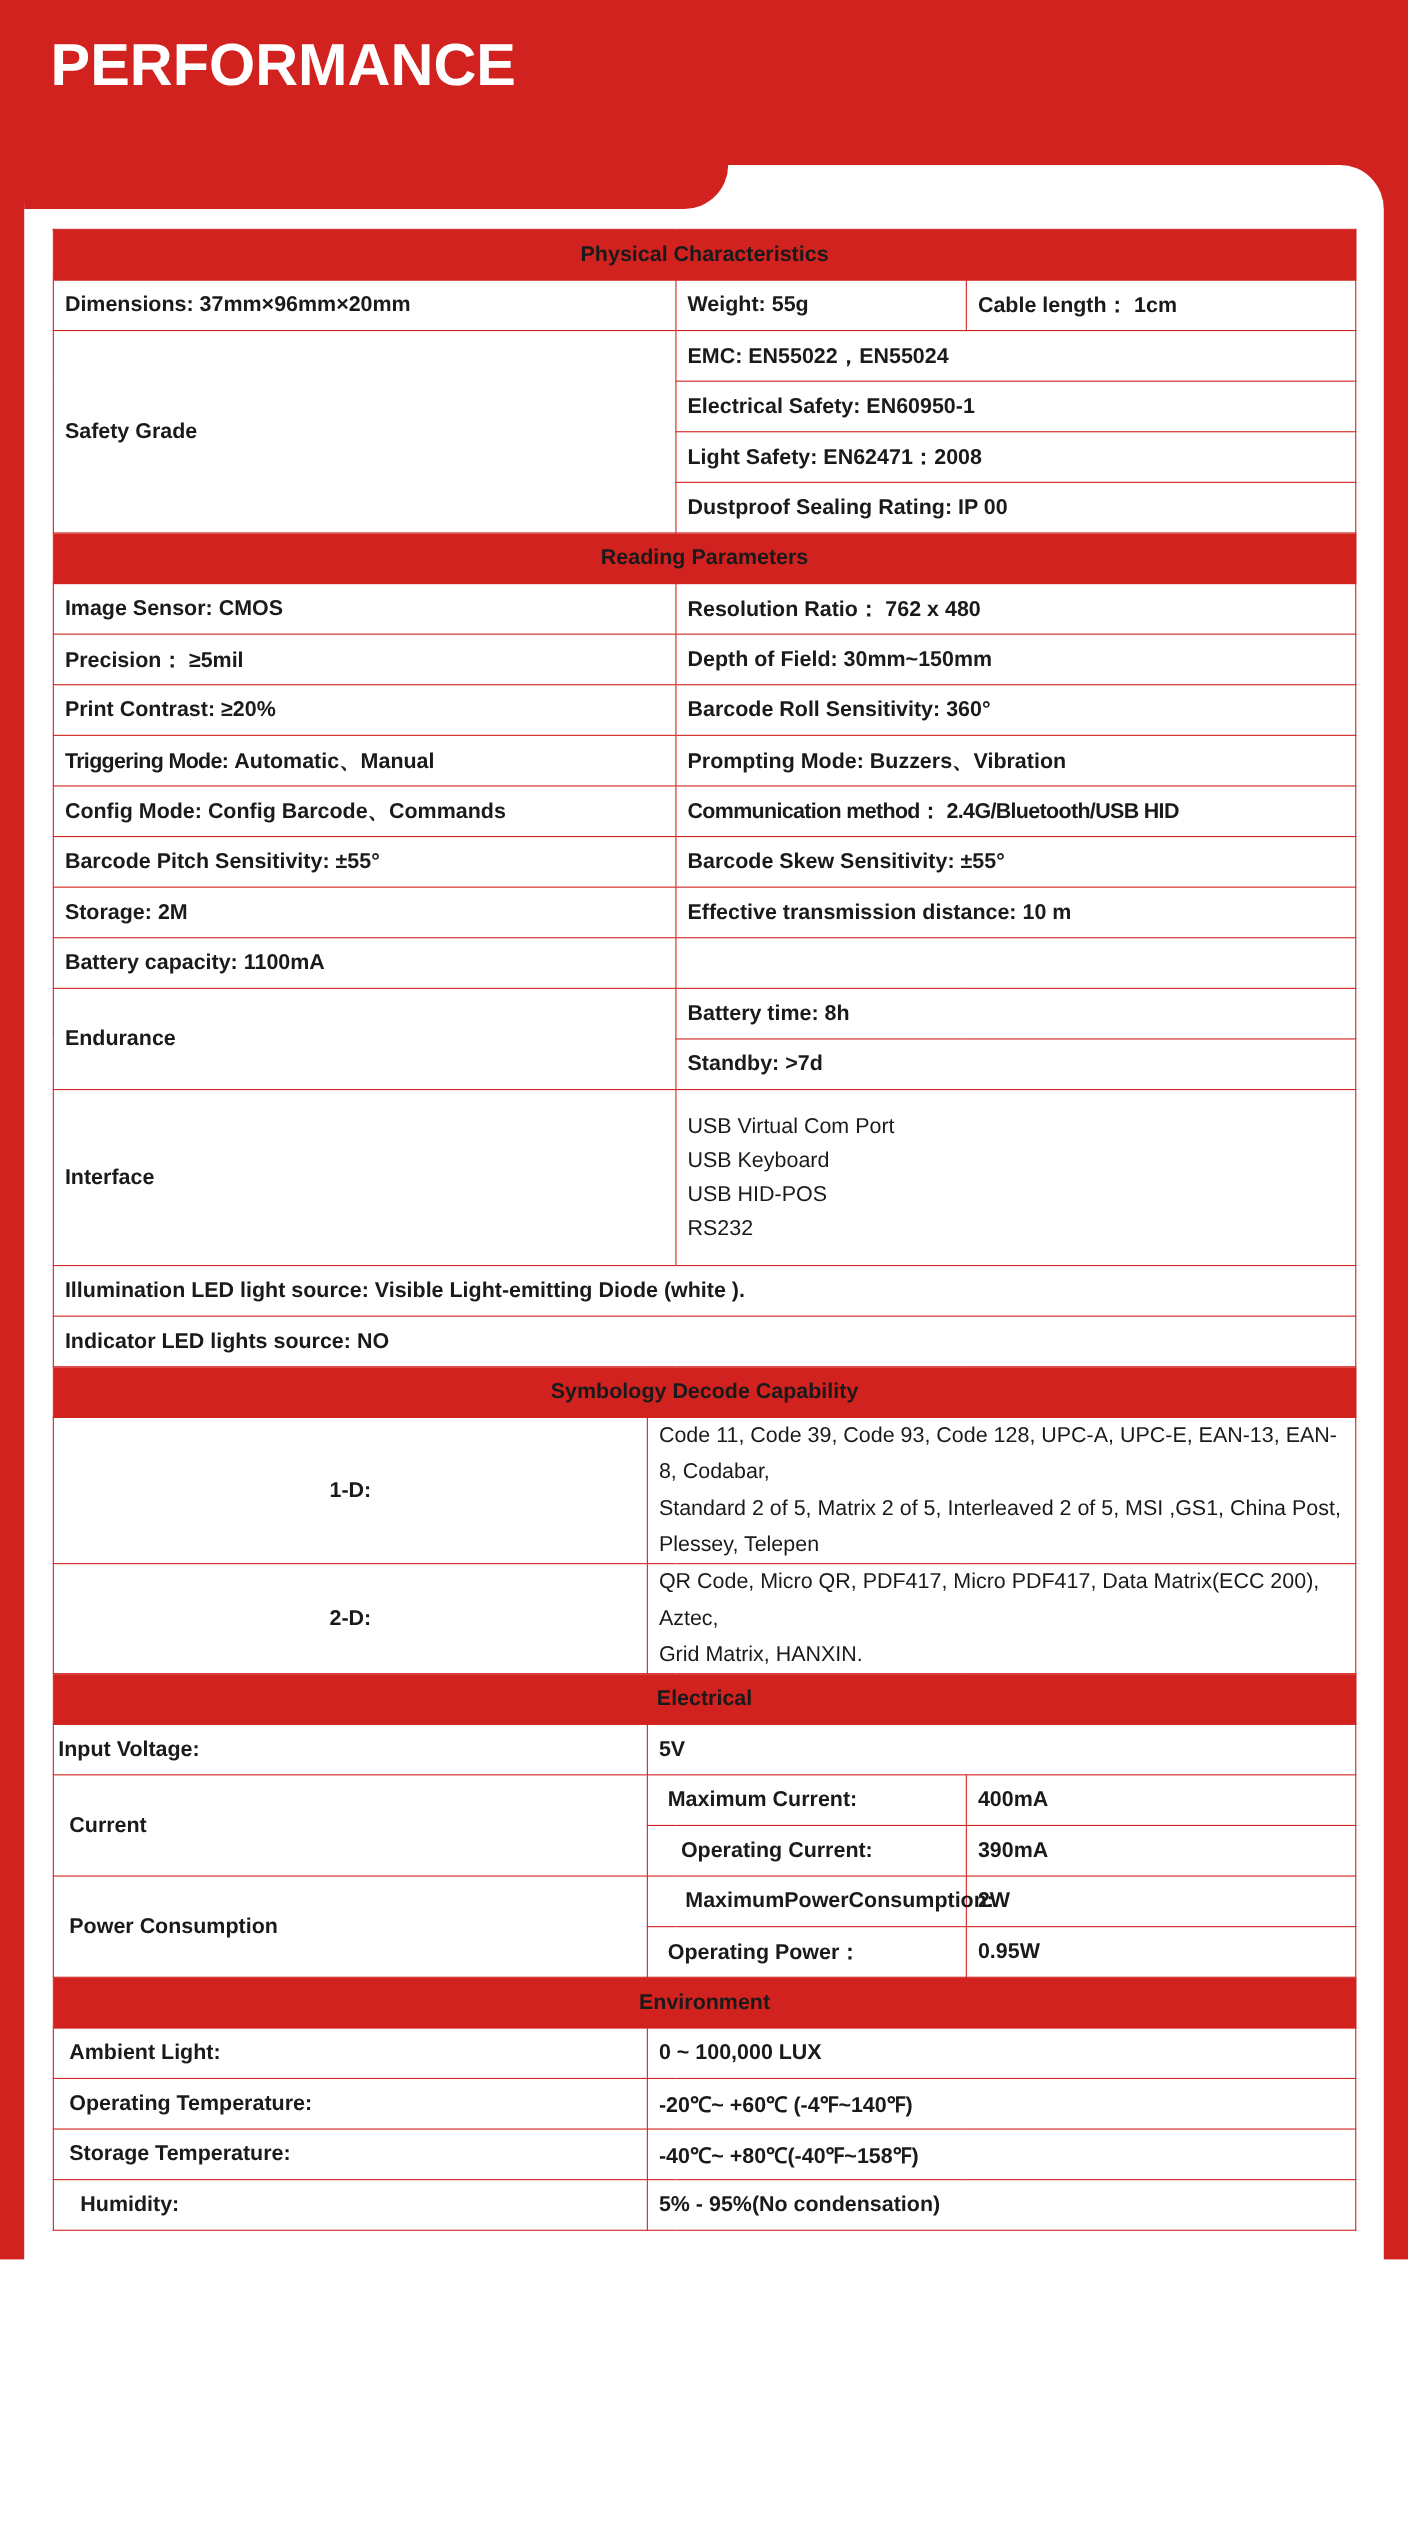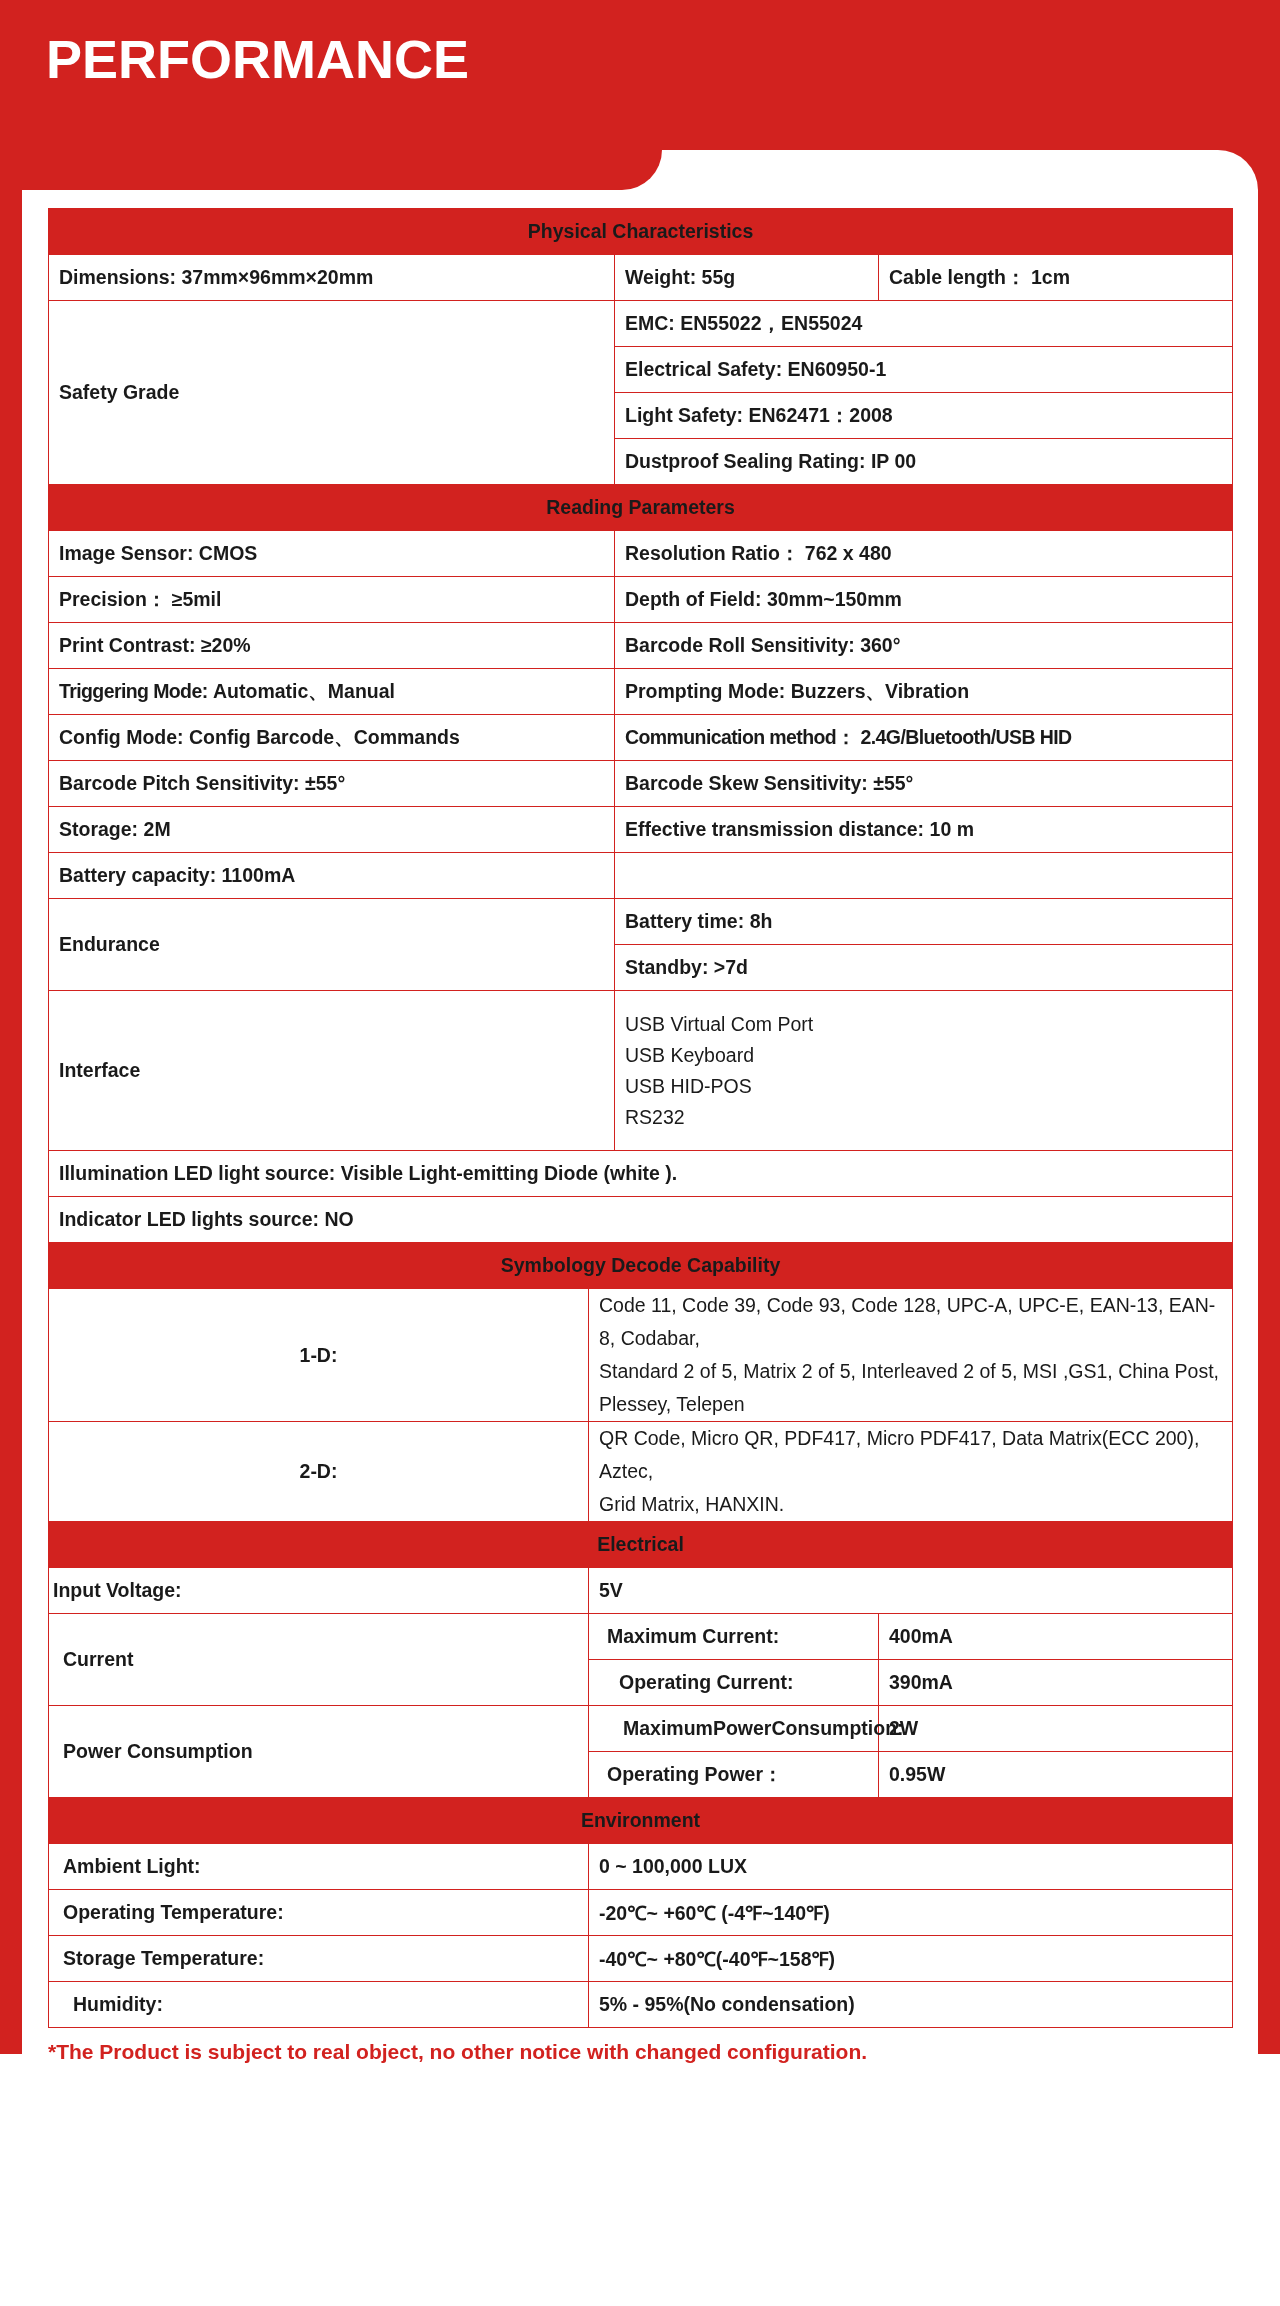--- a/index.html
+++ b/index.html
@@ -380,15 +380,14 @@
         <td style="padding-left:24px">
           <span class="lbl">Humidity:</span>
         </td>
         <td colspan="3">
           <span class="val">5% - 95%(No condensation)</span>
         </td>
       </tr>
     </tbody>
       </table>
 
-    <div class="footnote">*The Product is subject to real object, no other notice with changed configuration.</div>
   </div>
 </div>
 
 </body></html>

